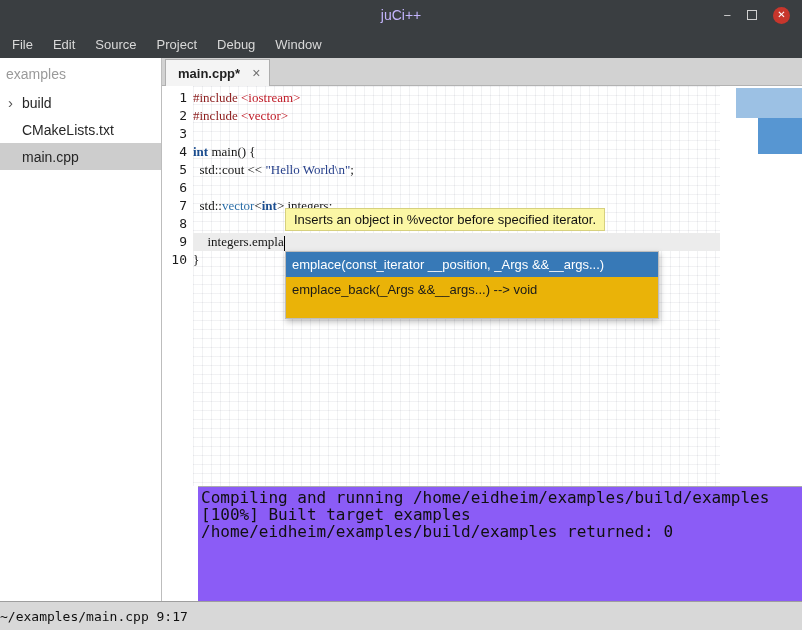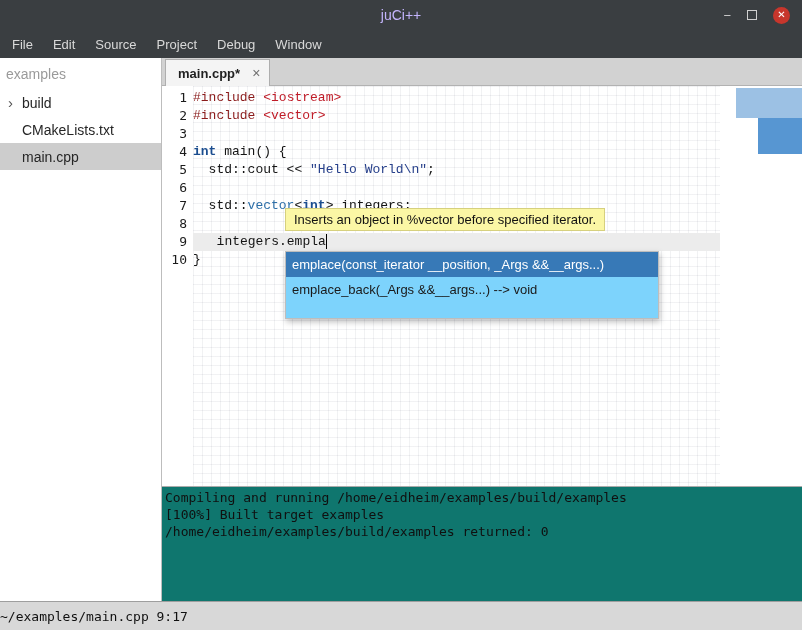--- a/index.html
+++ b/index.html
@@ -40,21 +40,21 @@
          display:flex; align-items:center; gap:12px; padding:0 9px 0 12px; position:relative; z-index:1; }
   .tab-label { font-size:13px; font-weight:bold; color:#1f1f1f; }
   .tab-close { color:#6f6f6f; font-size:14px; line-height:1; }
 
   
   .editor { position:relative; flex:0 0 400px; background:#fff; overflow:hidden; }
   .gutter { position:absolute; left:0; top:0; bottom:0; width:31px; padding-top:3px;
             font-family:"DejaVu Sans Mono", monospace; font-size:13px; line-height:18px; color:#1b1b1b; }
   .gutter-num { height:18px; text-align:right; padding-right:6px; }
   .code { position:absolute; left:31px; top:0; bottom:0; width:527px; padding-top:3px;
-          font-family:Liberation Mono, monospace; font-size:13px; line-height:18px; white-space:pre; color:#141414;
+          font-family:Liberation Serif, serif; font-size:13px; line-height:18px; white-space:pre; color:#141414;
           background-image:
             linear-gradient(to right, rgba(60,70,90,0.07) 1px, transparent 1px),
             linear-gradient(to bottom, rgba(60,70,90,0.07) 1px, transparent 1px);
           background-size:9px 9px; }
   .code-line { height:18px; }
   .code-line.current { background:var(--current_line,#ececec);padding-left:8px; }
   .pp   { color:#8b1b1b; }
   .inc  { color:#c01c28; }
   .kw   { color:#1b4d8f; font-weight:bold; }
   .str  { color:#27408b; }
@@ -63,28 +63,28 @@
 
   
   .scroll-light { position:absolute; right:0; top:2px; width:66px; height:30px; background:var(--scroll_light,#9cc1e4); }
   .scroll-dark  { position:absolute; right:0; top:32px; width:44px; height:36px; background:var(--scroll_dark,#5796d2); }
 
   
   .tooltip { position:absolute; left:123px; top:122px; background:var(--tooltip_bg,#fbf7a5);
              border:1px solid #d6d07e; color:#111; font-size:13px; padding:3px 8px; white-space:nowrap; }
 
   
-  .completion { position:absolute; left:123px; top:165px; width:374px; background:#7dd3fc;
+  .completion { position:absolute; left:123px; top:165px; width:374px; background:#eab308;
                 border:1px solid #bdbdbd; box-shadow:1px 3px 6px rgba(0,0,0,0.25); padding-bottom:16px; }
   .completion-item { font-size:13px; color:#1a1a1a; padding:5px 6px; white-space:nowrap; overflow:hidden; }
   .completion-item.selected { background:var(--accent,#3779b7); color:#fff; }
 
   
-  .terminal { flex:1; background:#0f766e; border-top:1px solid #ababab; padding:2px 3px;
-              font-family:"DejaVu Sans Mono", monospace; font-size:13px; line-height:17px; color:#101010; overflow:hidden; }
+  .terminal { flex:1; background:#8b5cf6; border-top:1px solid #ababab; padding:2px 3px;
+              font-family:"DejaVu Sans Mono", monospace; font-size:16px; line-height:17px; color:#101010; overflow:hidden;margin-left:36px; }
   .terminal-line { white-space:pre; }
 
   
   .statusbar { flex:0 0 29px; background:#d8d8d8; border-top:1px solid #9e9e9e; display:flex; align-items:center;
                font-family:"DejaVu Sans Mono", monospace; font-size:13px; color:#101010; }
 </style>
 </head>
 <body>
 
 <div class="window">

